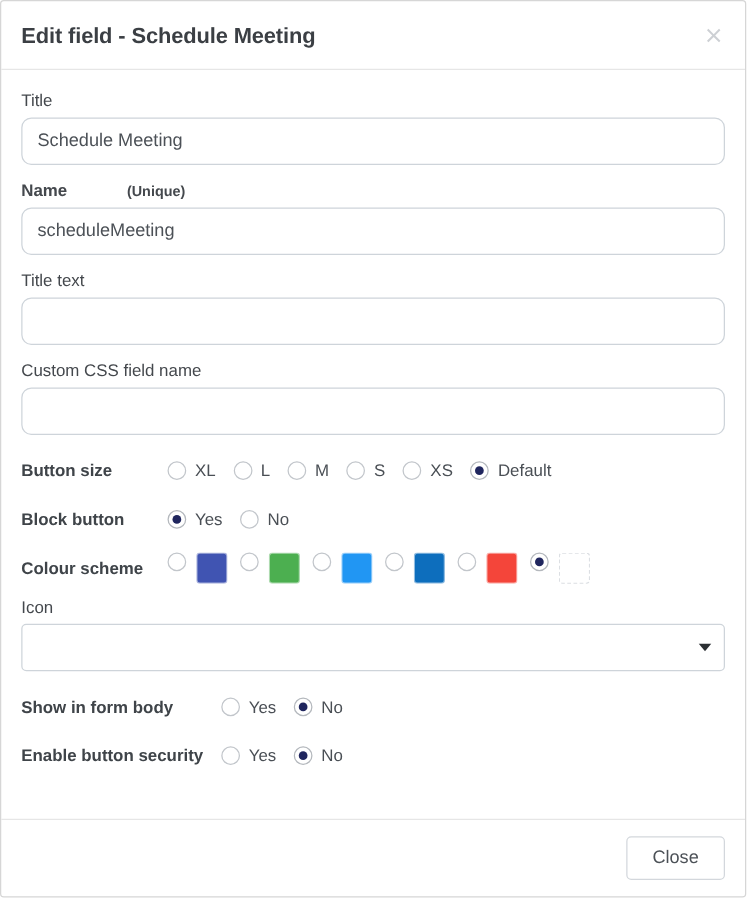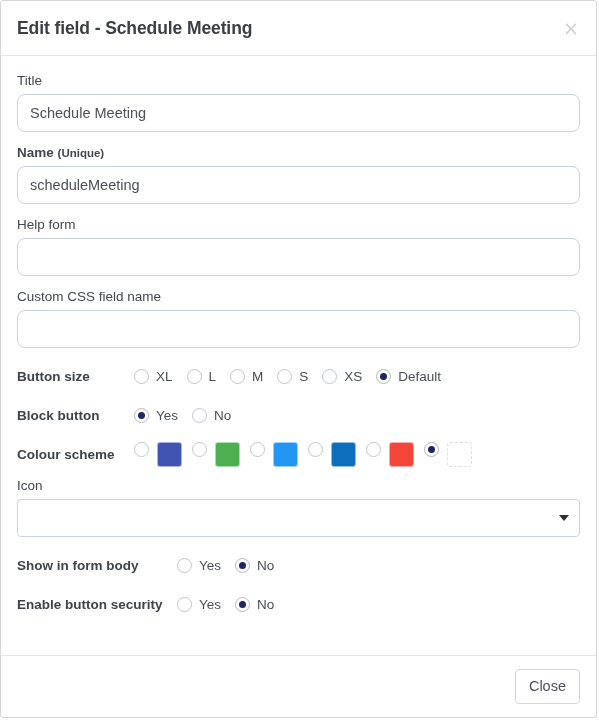--- a/index.html
+++ b/index.html
@@ -75,20 +75,21 @@
     font-size: 13.5px;
     color: #44484d;
     margin-bottom: 6px;
     font-weight: normal;
   }
   .field-label.bold { font-weight: bold; }
   .label-sub {
     font-size: 11.5px;
     font-weight: bold;
     color: #44484d;
+    margin-left: 44px;
   }
 
   .text-input {
     display: block;
     width: 100%;
     height: 38px;
     box-sizing: border-box;
     padding: 6px 12px;
     font-size: 14.5px;
     font-family: "Liberation Sans", sans-serif;
@@ -204,21 +205,21 @@
     align-items: center;
     justify-content: flex-end;
     padding: 0 16px;
     box-sizing: border-box;
     gap: 9px;
   }
   .btn {
     font-family: "Liberation Sans", sans-serif;
     font-size: 14.5px;
     border-radius: 4px;
-    padding: 8px 13px;
+    padding: 8px 20px;
     cursor: pointer;
     line-height: 1.2;
     border: 1px solid transparent;
   }
   .btn-close {
     background: #ffffff;
     color: #4c5157;
     border-color: #d3d7dc;
   }
   .btn-ok {
@@ -245,21 +246,21 @@
       <label class="field-label">Title</label>
       <input class="text-input" type="text" value="Schedule Meeting" style="">
     </div>
 
     <div class="field-group">
       <label class="field-label bold"><span>Name</span> <span class="label-sub">(Unique)</span></label>
       <input class="text-input" type="text" value="scheduleMeeting" style="">
     </div>
 
     <div class="field-group">
-      <label class="field-label">Help form</label>
+      <label class="field-label">Title text</label>
       <input class="text-input" type="text" value="" style="">
     </div>
 
     <div class="field-group">
       <label class="field-label">Custom CSS field name</label>
       <input class="text-input" type="text" value="" style="">
     </div>
 
     <div class="radio-row">
       <div class="radio-row-label">Button size</div>

